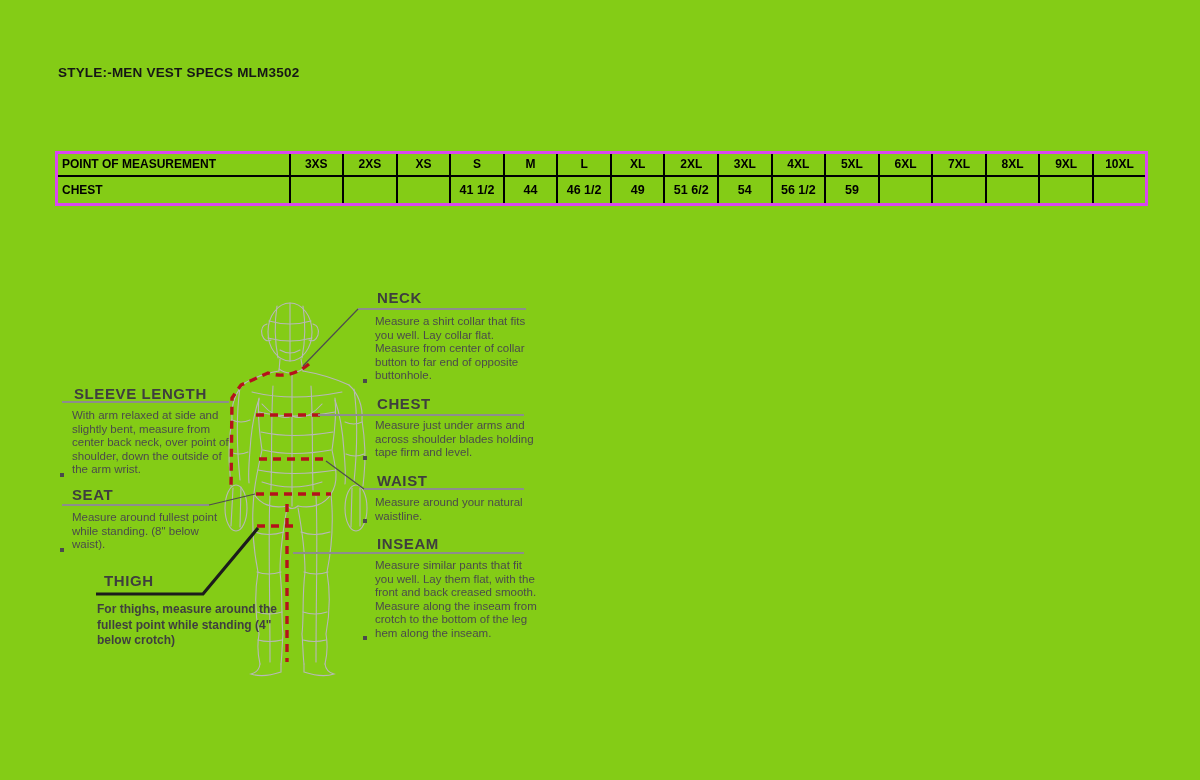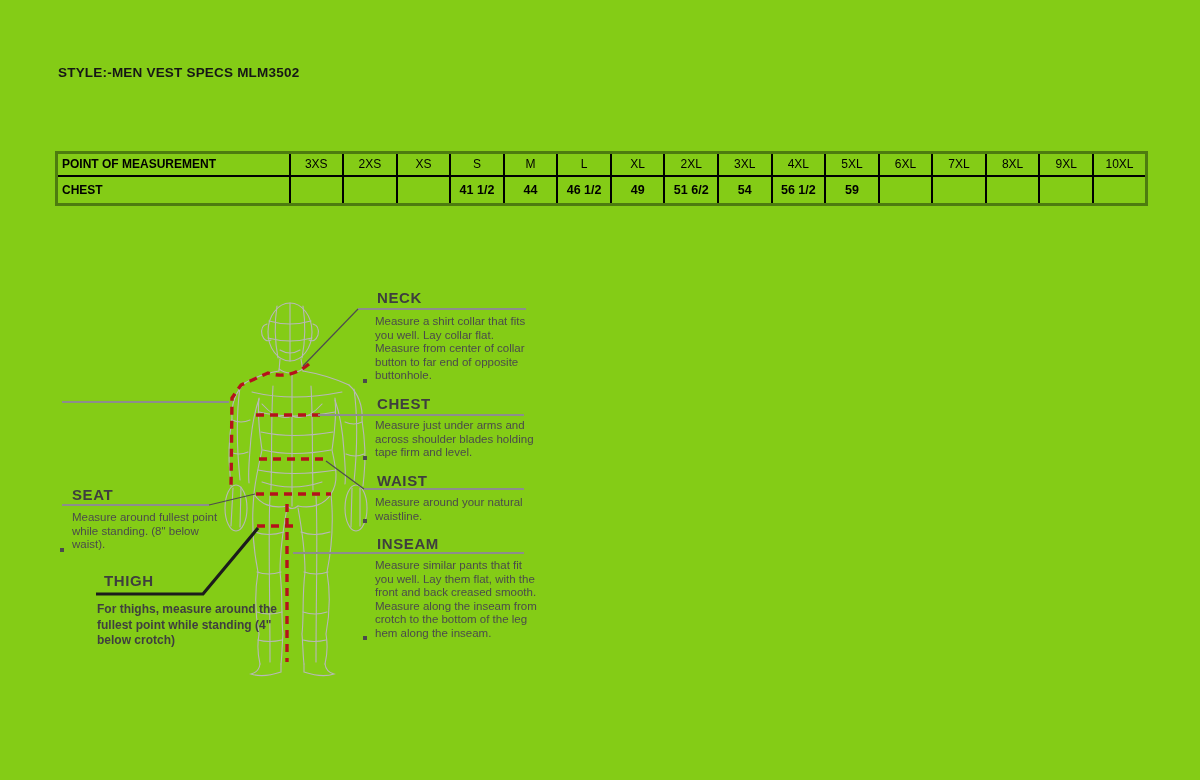--- a/index.html
+++ b/index.html
@@ -8,30 +8,30 @@
     position:relative; width:1200px; height:780px; background:#84cc16;
     overflow:hidden; color:#111;
   }
   .doc-title {
     position:absolute; left:58px; top:65px;
     font-size:13.5px; font-weight:bold; letter-spacing:0.2px; color:#161616;
   }
   table.size-table {
     position:absolute; left:55px; top:151px; width:1093px;
     border-collapse:collapse; table-layout:fixed;
-    border:3px solid #4d7c0f;
+    border:3px solid #d946ef;
   }
   .size-table col.c-label { width:233px; }
   .size-table th, .size-table td {
     border:2px solid #000; text-align:center; vertical-align:middle;
     font-size:12px; color:#000; overflow:hidden; white-space:nowrap;
   }
   .size-table thead tr { height:23px; }
   .size-table tbody tr { height:28.5px; }
-  .size-table th { font-weight:normal;text-align:center; }
+  .size-table th { font-weight:bold;text-align:center; }
   .size-table td.lbl, .size-table th.lbl { text-align:left; padding-left:4px; font-weight:bold; }
   .size-table td.val { font-size:12.5px; font-weight:bold; }
   .note {
     position:absolute; left:57px; top:255px;
     font-size:12.5px; font-weight:bold; color:#161616;
   }
   .figure-svg { position:absolute; left:0; top:280px; width:560px; height:400px; }
   .guide-label { position:absolute; }
   .gl-head {
     font-size:15px; font-weight:bold; letter-spacing:0.6px;
@@ -231,20 +231,27 @@
   </div>
 
   <div class="guide-label" style="left:363px; top:536px; width:180px;">
     <div class="gl-head" style="padding-left:14px;">INSEAM</div>
     <div class="gl-desc" style="margin-top:7px;">
       <span class="sq"></span>
       <span>Measure similar pants that fit you well. Lay them flat, with the front and back creased smooth. Measure along the inseam from crotch to the bottom of the leg hem along the inseam.</span>
     </div>
   </div>
 
+  <div class="guide-label" style="left:60px; top:386px; width:172px;">
+    <div class="gl-head" style="padding-left:14px;">SLEEVE LENGTH</div>
+    <div class="gl-desc" style="margin-top:7px;">
+      <span class="sq"></span>
+      <span>With arm relaxed at side and slightly bent, measure from center back neck, over point of shoulder, down the outside of the arm wrist.</span>
+    </div>
+  </div>
 
   <div class="guide-label" style="left:60px; top:487px; width:165px;">
     <div class="gl-head" style="padding-left:12px;">SEAT</div>
     <div class="gl-desc" style="margin-top:8px;">
       <span class="sq"></span>
       <span>Measure around fullest point while standing. (8" below waist).</span>
     </div>
   </div>
 
   <div class="guide-label" style="left:97px; top:573px; width:182px;">

